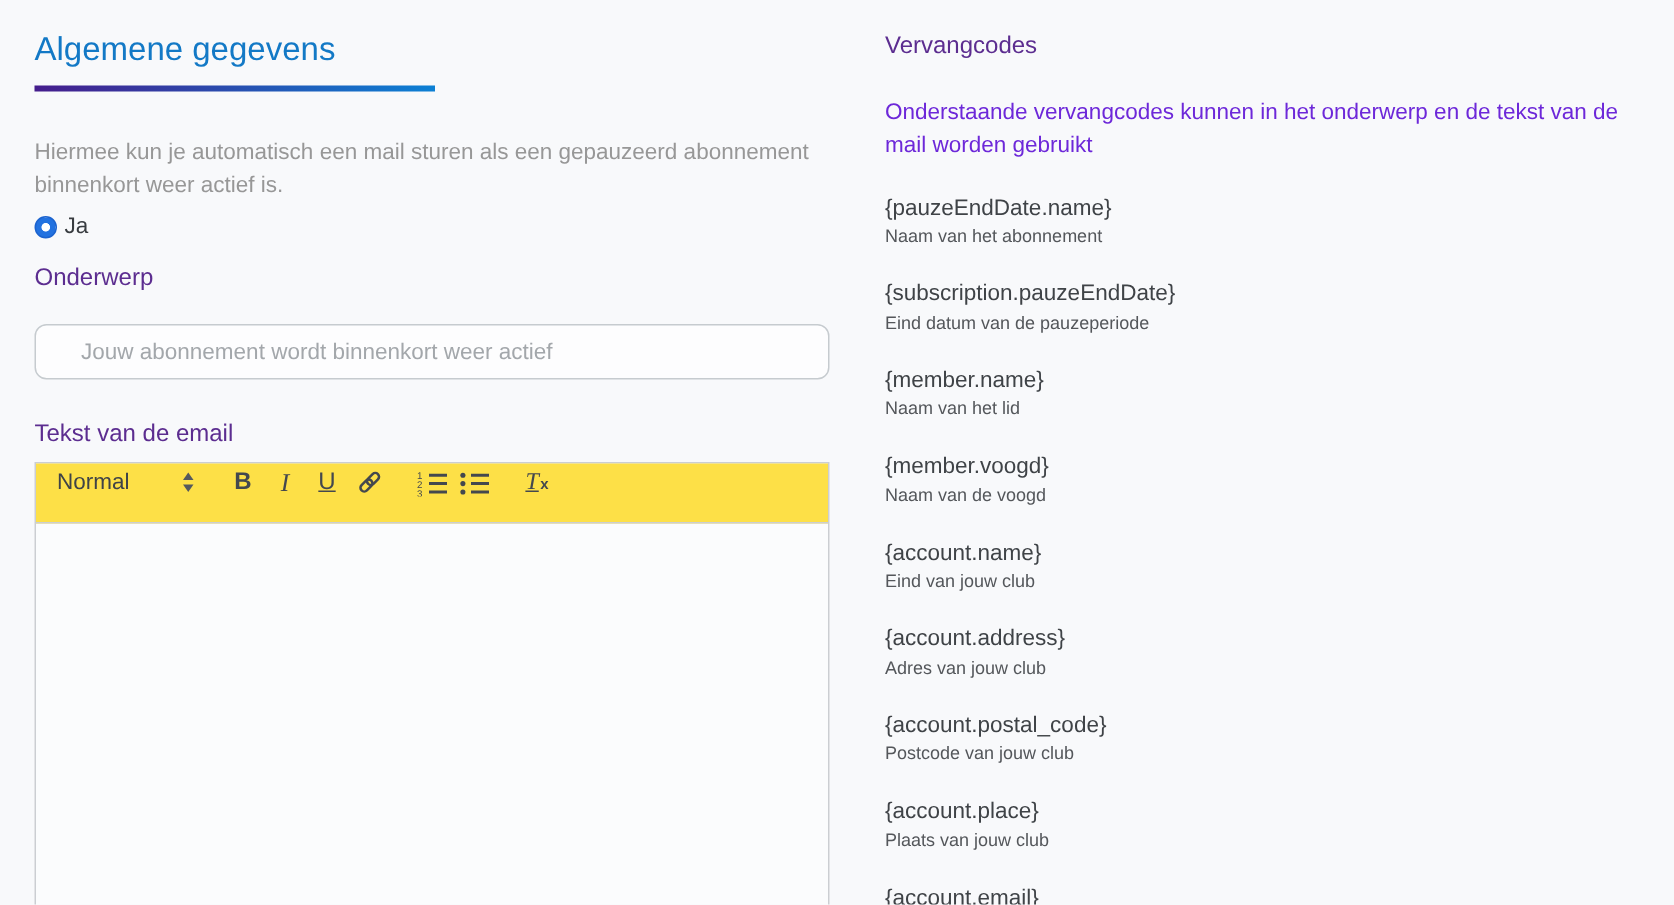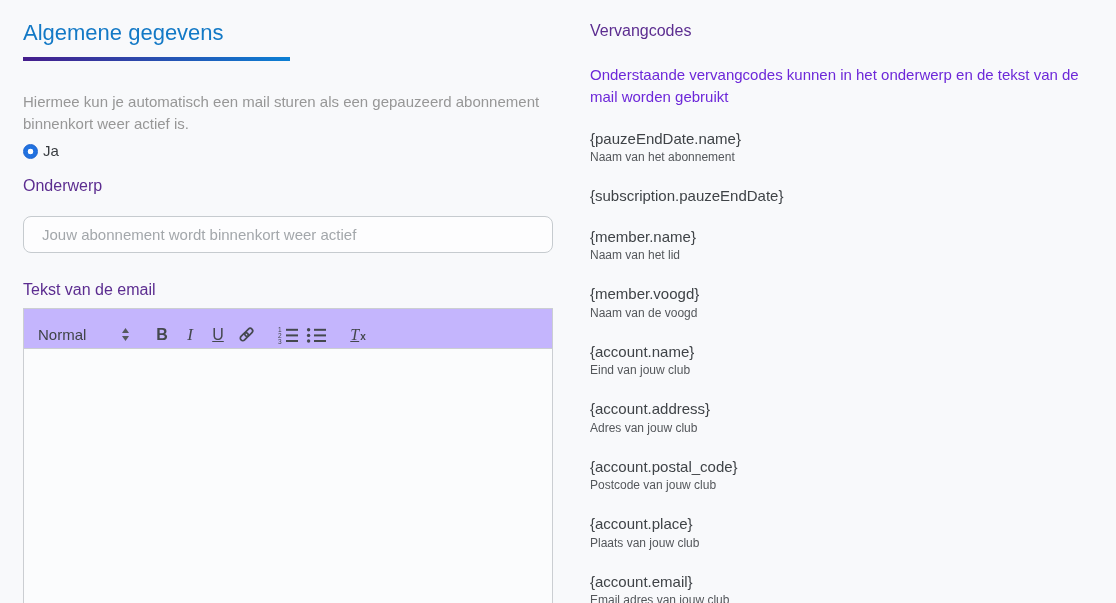--- a/index.html
+++ b/index.html
@@ -42,38 +42,38 @@
     background: #fff; cursor: pointer; flex: 0 0 15px;
   }
   .radio-row input:checked {
     border-color: #1b63cf;
     background: radial-gradient(circle at 50% 50%, #fff 0 2.6px, #2272e0 3.1px 100%);
   }
   .subject-label { margin-top: 17px; margin-bottom: 20px; }
   .text-input {
     width: 530px; height: 37px;
     border: 1px solid #c6cbcf; border-radius: 8px;
-    background: #fdfdfe; padding: 0 18px;
+    background: #fdfdfe; padding: 0 30px;
     font-family: inherit; font-size: 15px; color: #3f4347;
     outline: none; margin-bottom: 27px;
   }
   .text-input::placeholder { color: #a3a7ab; }
   .editor-label { margin-bottom: 8px; }
 
   .editor {
     width: 530px; height: 300px;
     border: 1px solid #cbced2;
     display: flex; flex-direction: column;
     background: #fbfcfd;
   }
   .toolbar {
     height: 40px; flex: 0 0 40px;
     border-bottom: 1px solid #cbced2;
-    background: #c4b5fd;
-    display: flex; align-items: flex-end;
+    background: #fde047;
+    display: flex; align-items: flex-start;
     padding: 0 12px;
   }
   .tb-btn {
     background: none; border: none; cursor: pointer;
     color: #44484e; font-family: inherit;
     display: inline-flex; align-items: center; justify-content: center;
     height: 26px; min-width: 24px; padding: 0 2px; margin-right: 4px;
   }
   .picker {
     min-width: 96px; justify-content: space-between; margin-right: 18px;
@@ -205,20 +205,21 @@
   <div class="col-right">
     <div class="right-title">Vervangcodes</div>
     <p class="right-desc">Onderstaande vervangcodes kunnen in het onderwerp en de tekst van de mail worden gebruikt</p>
 
     <div class="code-item">
       <div class="code-name">{pauzeEndDate.name}</div>
       <div class="code-desc">Naam van het abonnement</div>
     </div>
     <div class="code-item">
       <div class="code-name">{subscription.pauzeEndDate}</div>
+      <div class="code-desc">Eind datum van de pauzeperiode</div>
     </div>
     <div class="code-item">
       <div class="code-name">{member.name}</div>
       <div class="code-desc">Naam van het lid</div>
     </div>
     <div class="code-item">
       <div class="code-name">{member.voogd}</div>
       <div class="code-desc">Naam van de voogd</div>
     </div>
     <div class="code-item">

